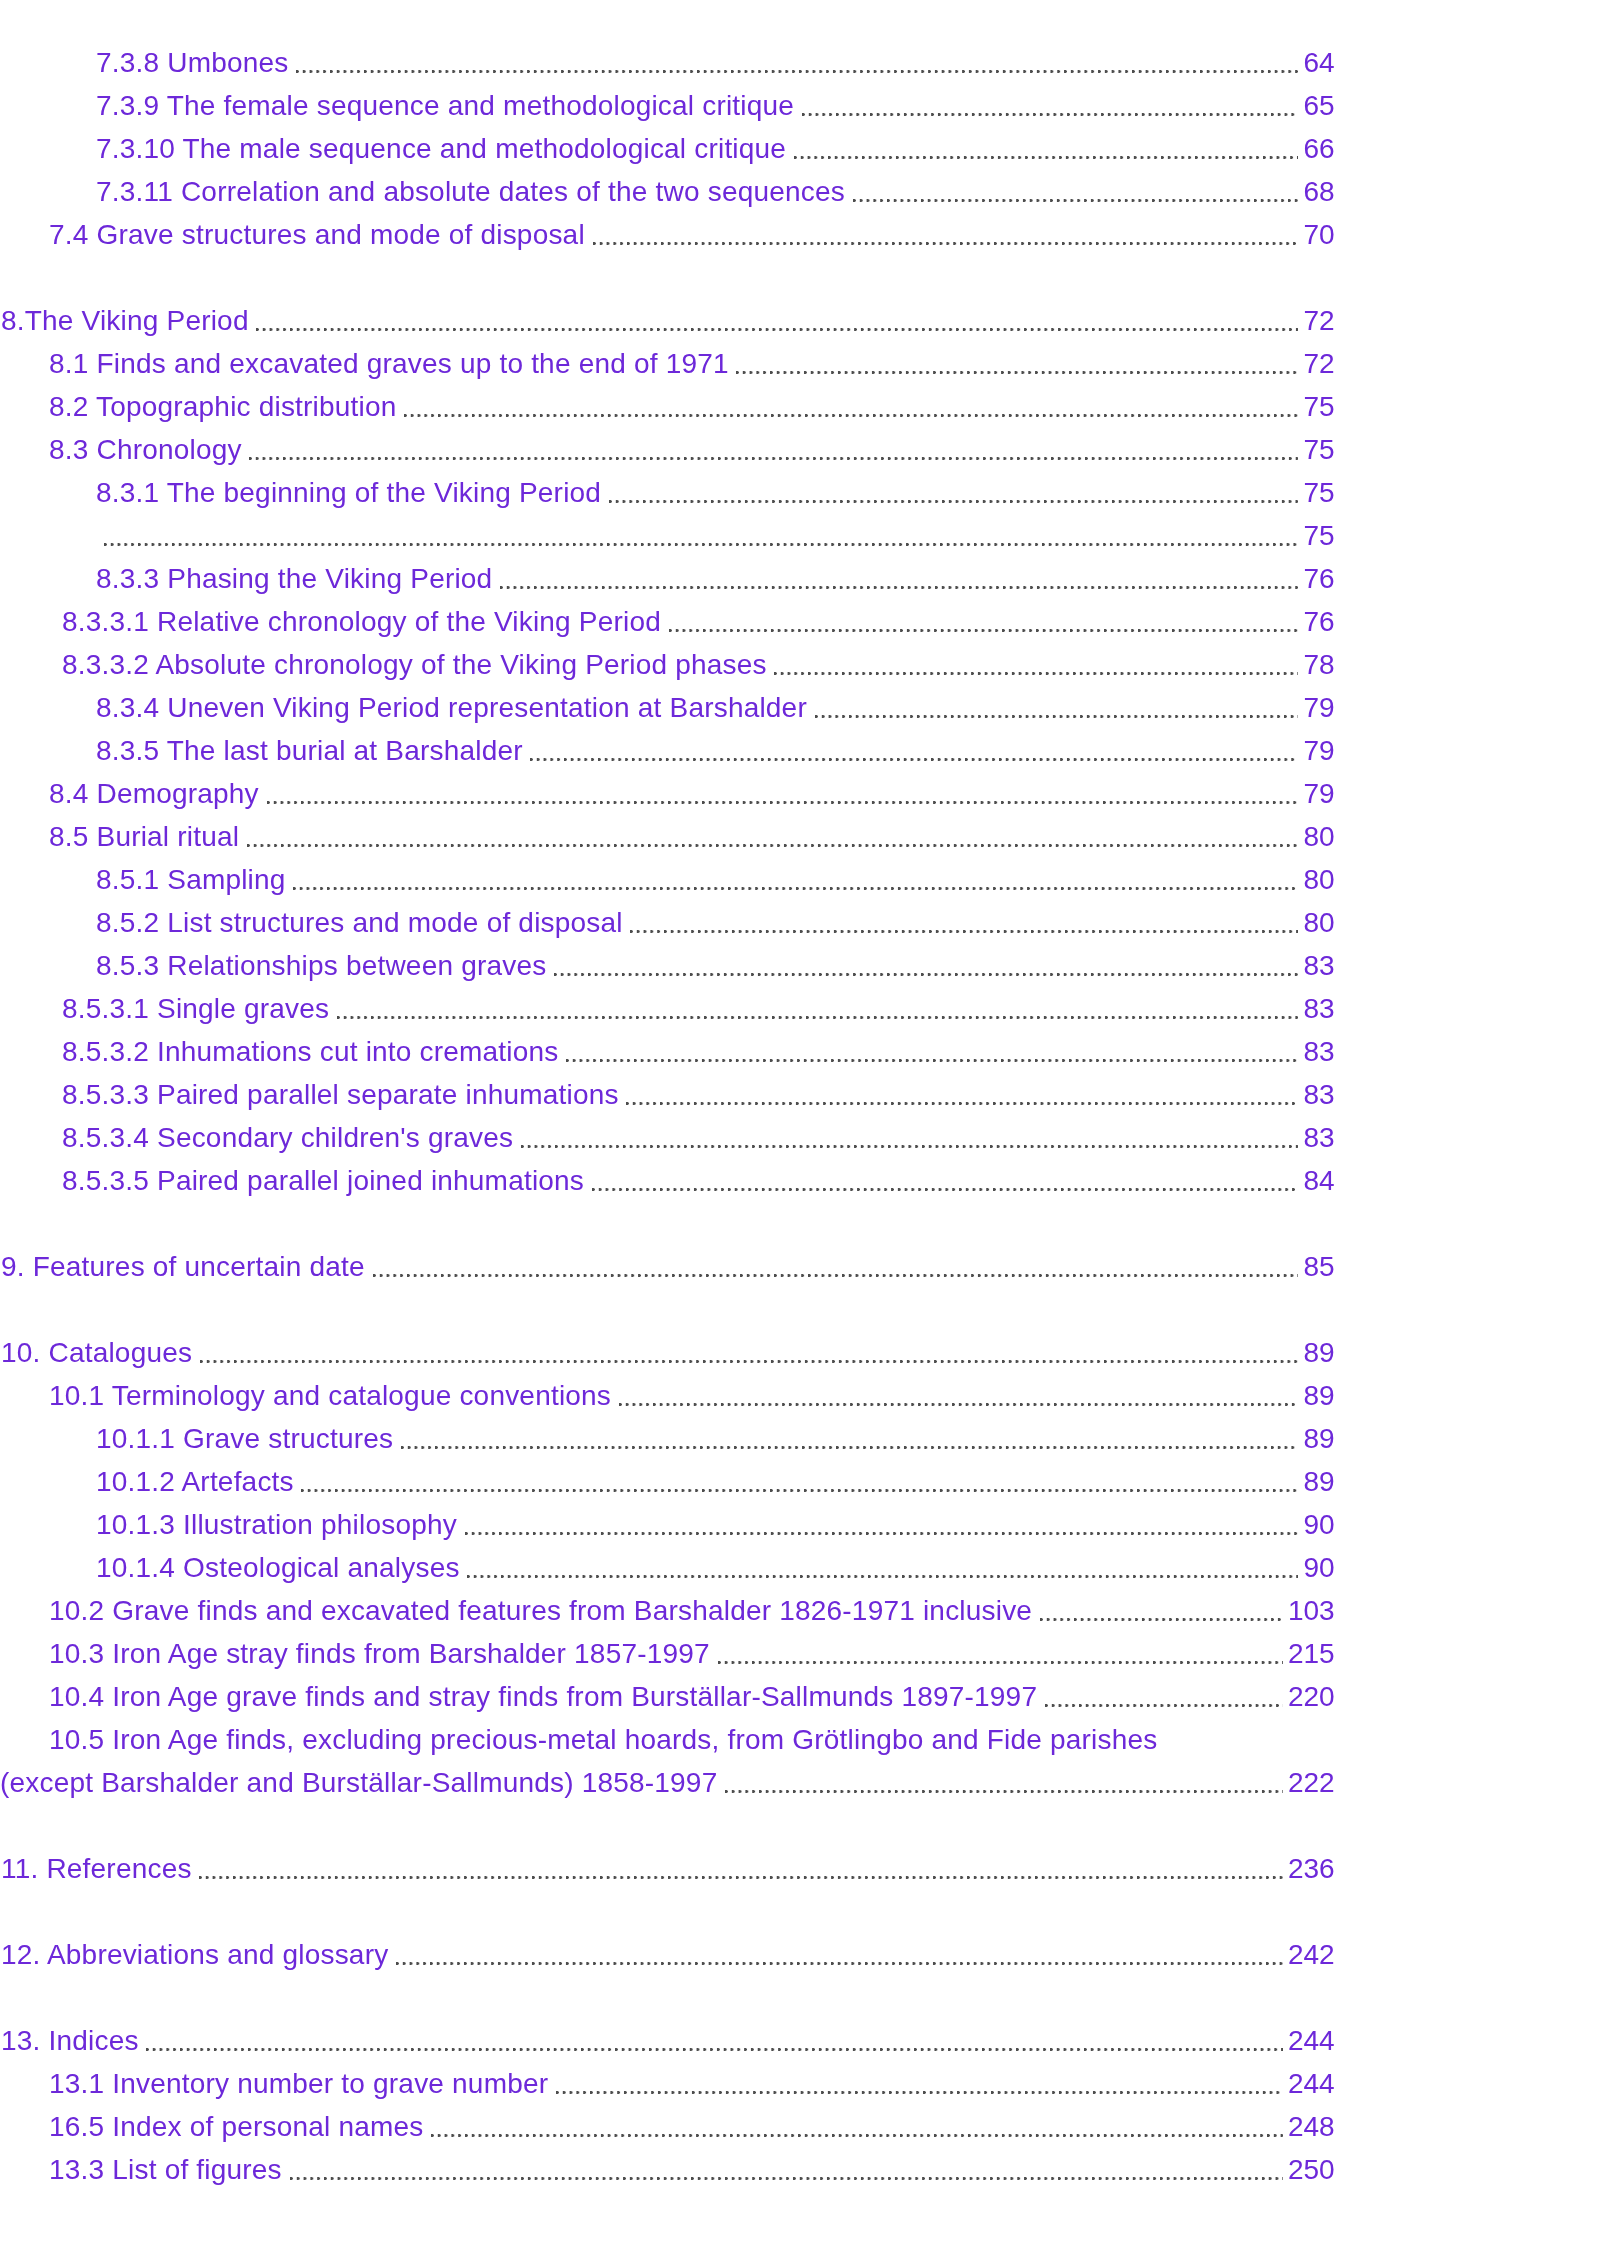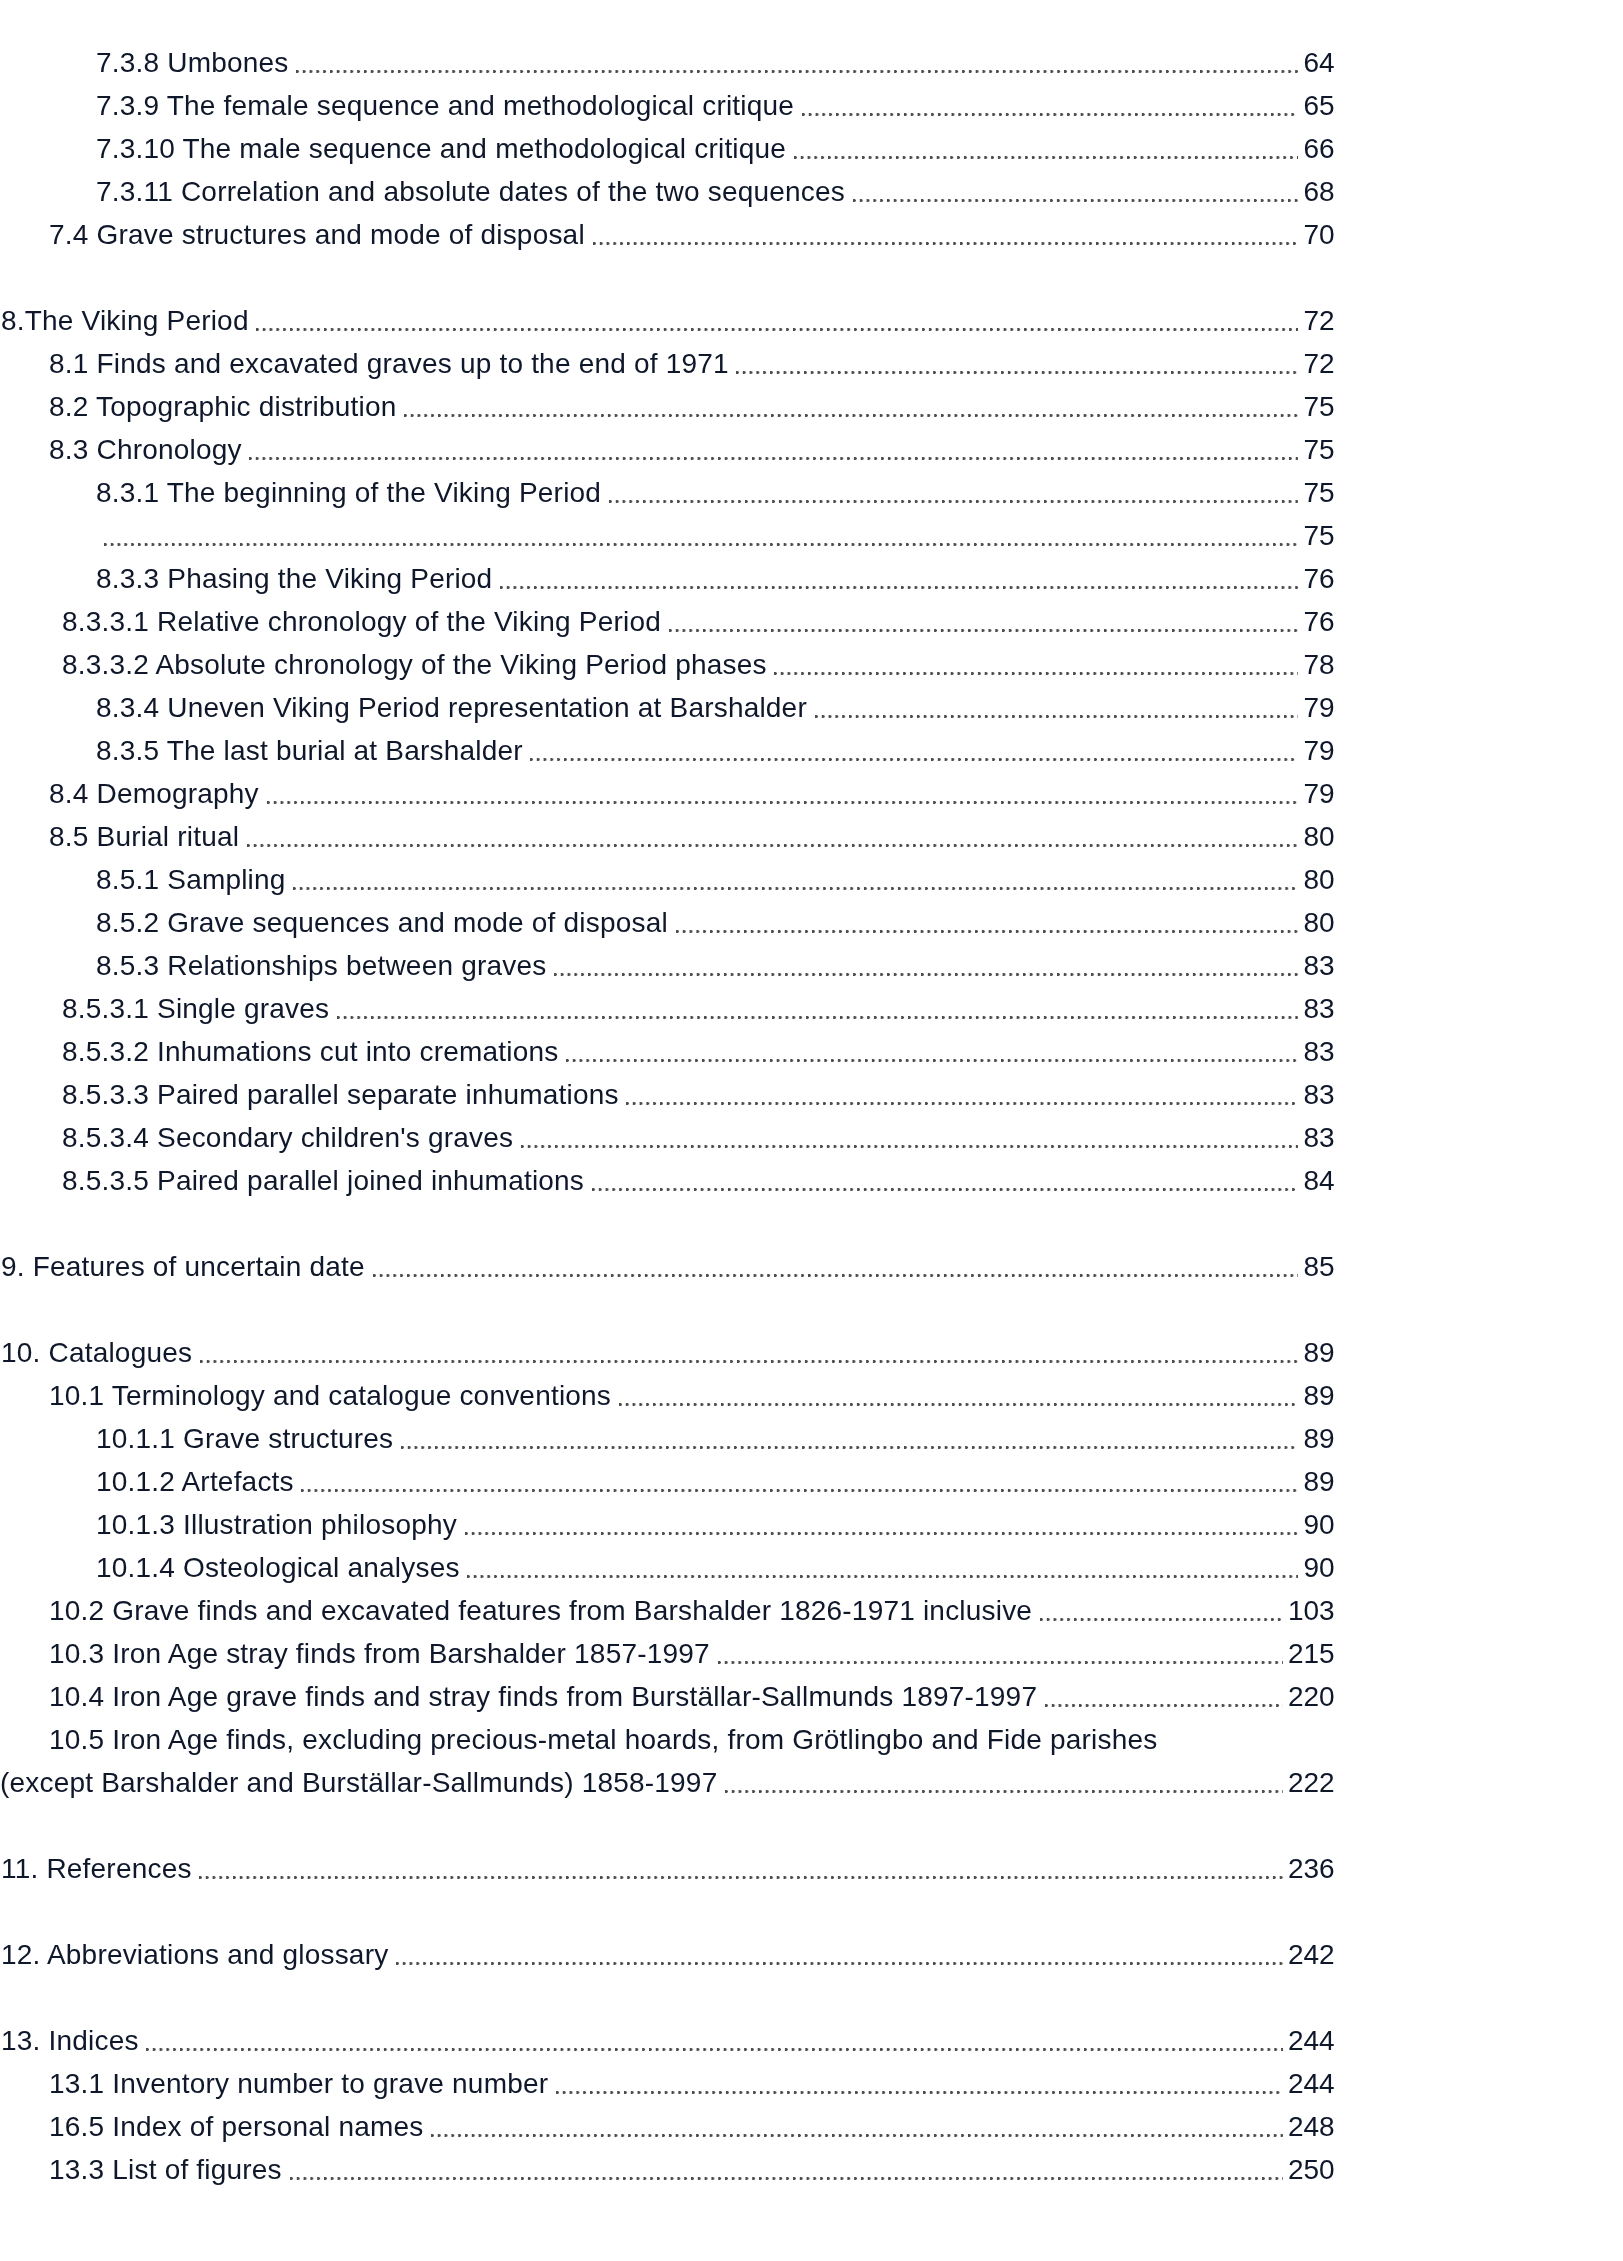--- a/index.html
+++ b/index.html
@@ -10,21 +10,21 @@
   .page {
     position: relative;
     width: 1356px;
     height: 2261px;
     background: #ffffff;
     box-sizing: border-box;
     padding: 41px 21.4px 34px 0;
     overflow: hidden;
     font-family: "Liberation Sans", "DejaVu Sans", sans-serif;
     font-weight: 300;
-    color: #0f172a;
+    color: #6d28d9;
     font-size: 28px;
   }
   .toc {
     width: 100%;
   }
   .row {
     display: flex;
     align-items: baseline;
     line-height: 43px;
     height: 43px;
@@ -167,21 +167,21 @@
     <span class="page-num">80</span>
   </div>
 
   <div class="row ind-2">
     <span class="title">8.5.1 Sampling</span>
     <span class="leader"></span>
     <span class="page-num">80</span>
   </div>
 
   <div class="row ind-2">
-    <span class="title">8.5.2 Grave sequences and mode of disposal</span>
+    <span class="title">8.5.2 List structures and mode of disposal</span>
     <span class="leader"></span>
     <span class="page-num">80</span>
   </div>
 
   <div class="row ind-2">
     <span class="title">8.5.3 Relationships between graves</span>
     <span class="leader"></span>
     <span class="page-num">83</span>
   </div>
 

